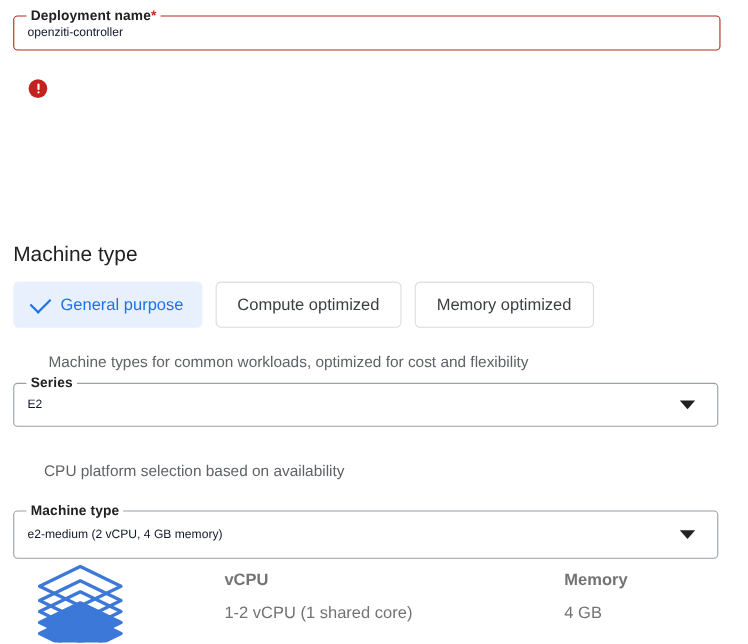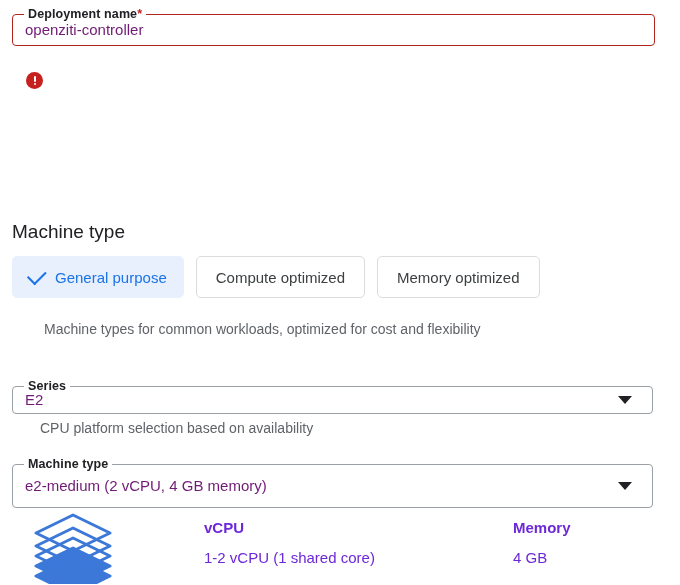--- a/index.html
+++ b/index.html
@@ -49,23 +49,23 @@
   }
   .field .legend .req {
     color: #c5221f;
     font-weight: bold;
   }
   .field .value {
     position: absolute;
     left: 12px;
     top: 50%;
     transform: translateY(-50%);
-    font-size: 15px;
+    font-size: 11px;
     line-height: 20px;
-    color: #701a75;
+    color: #0f172a;
     white-space: nowrap;
   }
 
   
   .caret {
     position: absolute;
     top: 50%;
     transform: translateY(-50%);
     width: 0;
     height: 0;
@@ -192,21 +192,21 @@
     line-height: 18px;
     color: #5f6368;
     white-space: nowrap;
   }
 
   
   .spec {
     position: absolute;
     font-size: 15px;
     line-height: 20px;
-    color: #6d28d9;
+    color: #737373;
     white-space: nowrap;
   }
   .spec.head {
     font-weight: bold;
   }
 
   
   .layers-icon {
     position: absolute;
     left: 30px;
@@ -242,21 +242,21 @@
     <div class="tab">
       <span>Compute optimized</span>
     </div>
     <div class="tab">
       <span>Memory optimized</span>
     </div>
   </div>
 
   <div class="helper" style="left:12px; top:320px;margin-left:32px;">Machine types for common workloads, optimized for cost and flexibility</div>
 
-  <div class="field" style="left:12px; top:386px; width:641px; height:28px;">
+  <div class="field" style="left:12px; top:348px; width:641px; height:40px;">
     <div class="legend">Series</div>
     <div class="value">E2</div>
     <span class="caret" style="right:20px;"></span>
   </div>
 
   <div class="helper" style="left:24px; top:419px;margin-left:16px;">CPU platform selection based on availability</div>
 
   <div class="field" style="left:12px; top:464px; width:641px; height:44px;">
     <div class="legend">Machine type</div>
     <div class="value">e2-medium (2 vCPU, 4 GB memory)</div>

